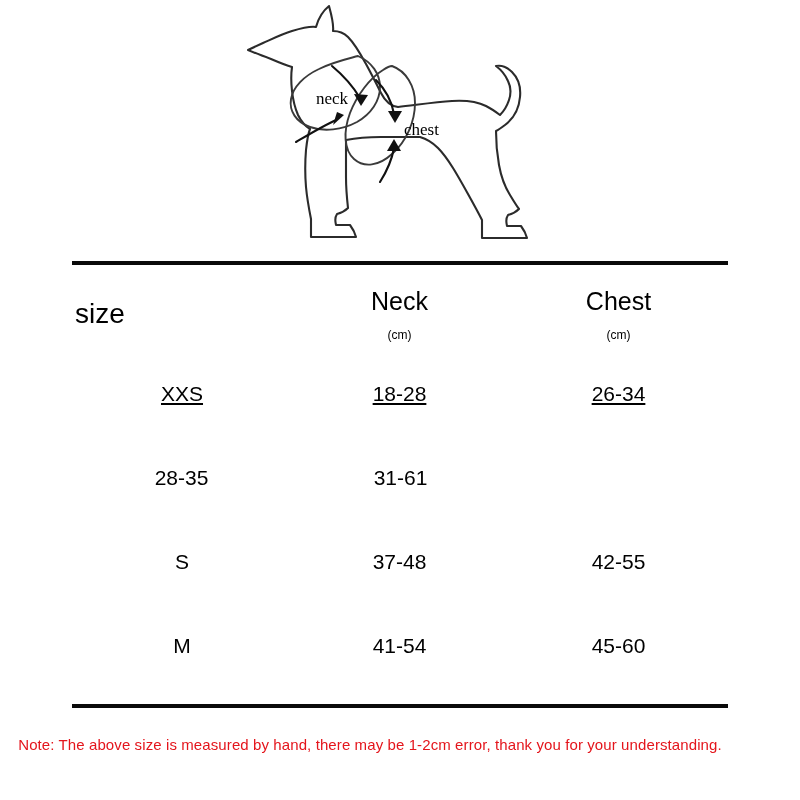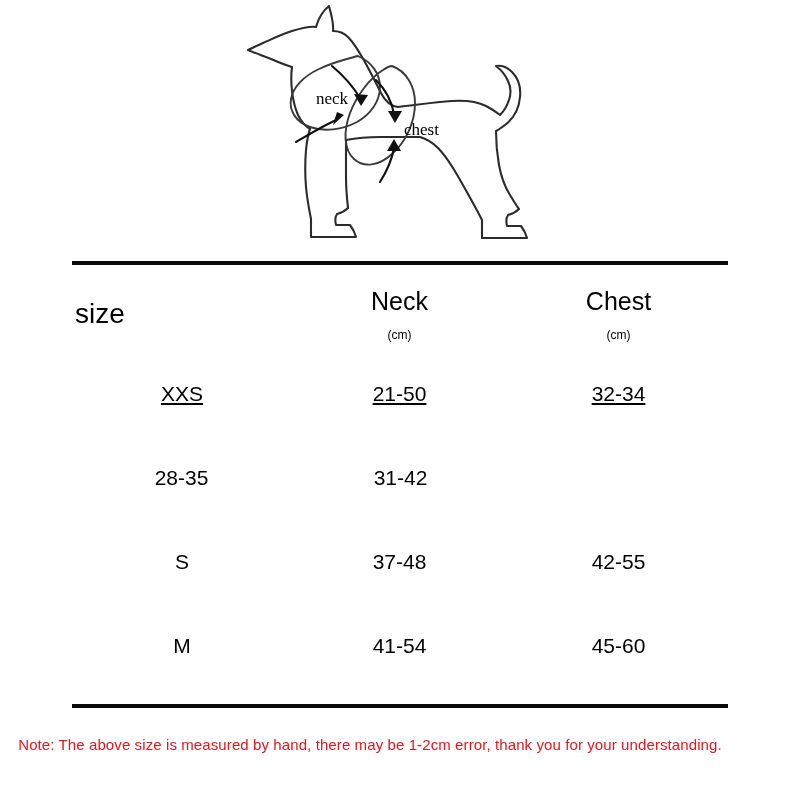--- a/index.html
+++ b/index.html
@@ -234,27 +234,27 @@
     </div>
 
     <div class="cell c-chest">
       <span class="col-title">Chest</span>
       <span class="col-unit">(cm)</span>
     </div>
   </div>
 
   <div class="row data-row" id="row-0">
     <div class="cell c-size">XXS</div>
-    <div class="cell c-neck">21-50</div>
-    <div class="cell c-chest">32-34</div>
+    <div class="cell c-neck">18-28</div>
+    <div class="cell c-chest">26-34</div>
   </div>
 
   <div class="row data-row" id="row-1">
     <div class="cell c-neck">28-35</div>
-    <div class="cell c-chest">31-42</div>
+    <div class="cell c-chest">31-61</div>
   </div>
 
   <div class="row data-row" id="row-2">
     <div class="cell c-size">S</div>
     <div class="cell c-neck">37-48</div>
     <div class="cell c-chest">42-55</div>
   </div>
 
   <div class="row data-row" id="row-3">
     <div class="cell c-size">M</div>

